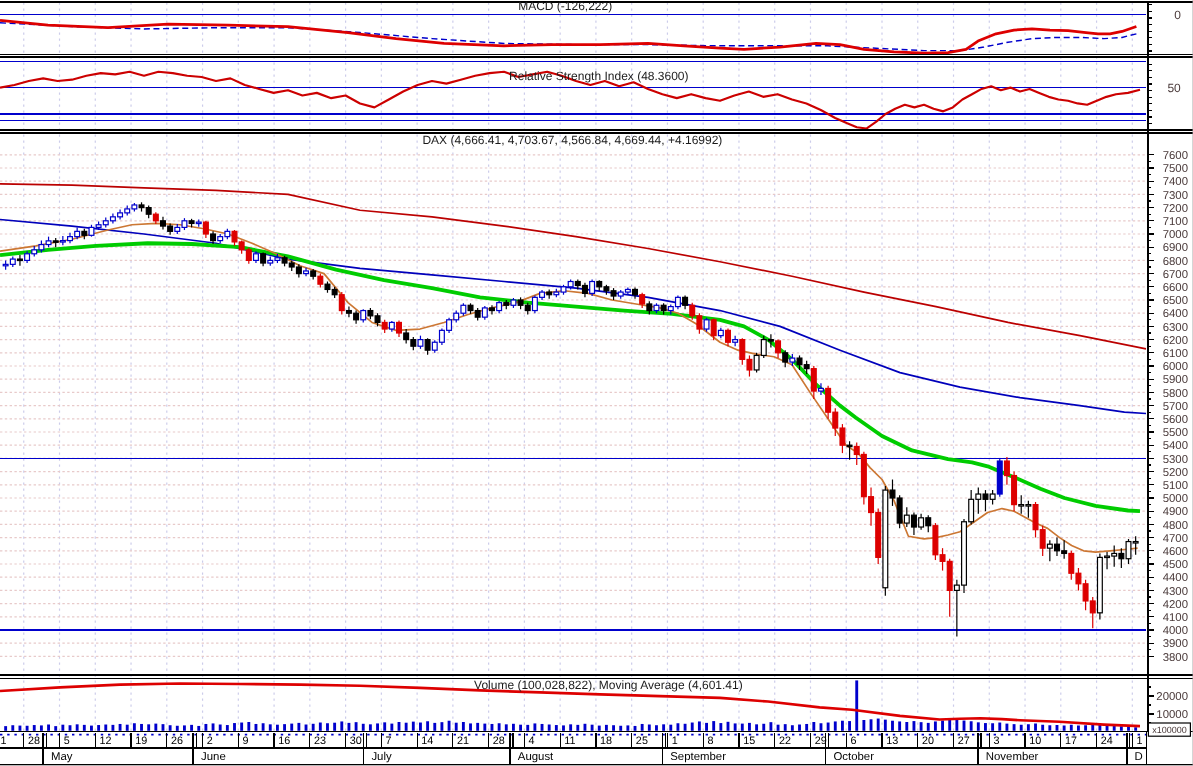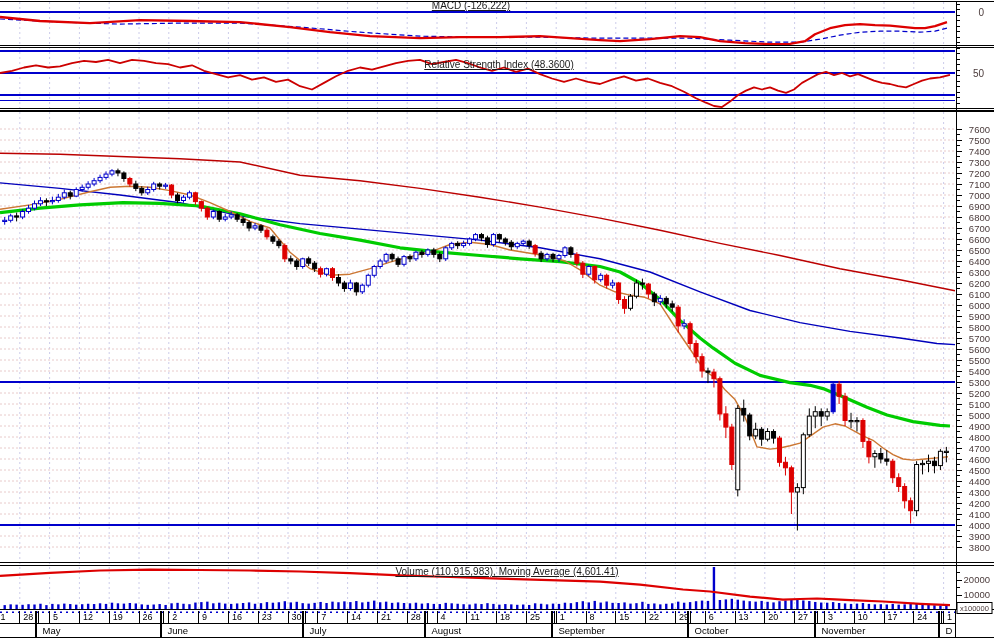--- a/index.html
+++ b/index.html
@@ -3,21 +3,21 @@
 <meta charset="utf-8">
 <style>
   html,body{margin:0;padding:0;background:#888;}
   .chart-root{
     position:relative;width:994px;height:638px;background:#ffffff;
     font-family:"Liberation Sans",sans-serif;overflow:hidden;
   }
   .chart-root svg{position:absolute;left:0;top:0;}
   .panel-label{
     position:absolute;transform:translateX(-50%);
-    font-size:10px;color:#1b1b1b;text-decoration:underline;
+    font-size:10px;color:#1b1b1b;
     white-space:nowrap;z-index:5;letter-spacing:0px;
   }
 </style>
 </head>
 <body>
 
 <div class="chart-root">
   <svg id="chart" width="994" height="638">
       <g>
         <line x1="19.8" y1="2" x2="19.8" y2="609" stroke="#ccccea" stroke-width="1" stroke-dasharray="2 3"></line>
@@ -842,14 +842,15 @@
         <line x1="815" y1="611" x2="815" y2="636.5" stroke="#000" stroke-width="1.2" shape-rendering="crispEdges"></line>
         <line x1="817.5" y1="611" x2="817.5" y2="622.5" stroke="#000" stroke-width="1" shape-rendering="crispEdges"></line>
         <text x="821.5" y="633.5" font-size="9.5" font-family="&quot;Liberation Sans&quot;,sans-serif" fill="#000" text-anchor="start">November</text>
         <line x1="939" y1="611" x2="939" y2="636.5" stroke="#000" stroke-width="1.2" shape-rendering="crispEdges"></line>
         <line x1="941.5" y1="611" x2="941.5" y2="622.5" stroke="#000" stroke-width="1" shape-rendering="crispEdges"></line>
         <text x="945.5" y="633.5" font-size="9.5" font-family="&quot;Liberation Sans&quot;,sans-serif" fill="#000" text-anchor="start">D</text>
       </g>
     </svg>
   <div class="panel-label" id="lbl-macd" style="left:471px;top:0px;">MACD (-126,222)</div>
   <div class="panel-label" id="lbl-rsi" style="left:499px;top:59px;">Relative Strength Index (48.3600)</div>
-  <div class="panel-label" id="lbl-vol" style="left:507px;top:566px;">Volume (110,915,983), Moving Average (4,601.41)</div>
+  <div class="panel-label" id="lbl-dax" style="left:477px;top:112px;">DAX (4,666.41, 4,703.67, 4,566.84, 4,669.44, +4.16992)</div>
+  <div class="panel-label" id="lbl-vol" style="left:507px;top:566px;">Volume (100,028,822), Moving Average (4,601.41)</div>
 </div>
 
 </body></html>

